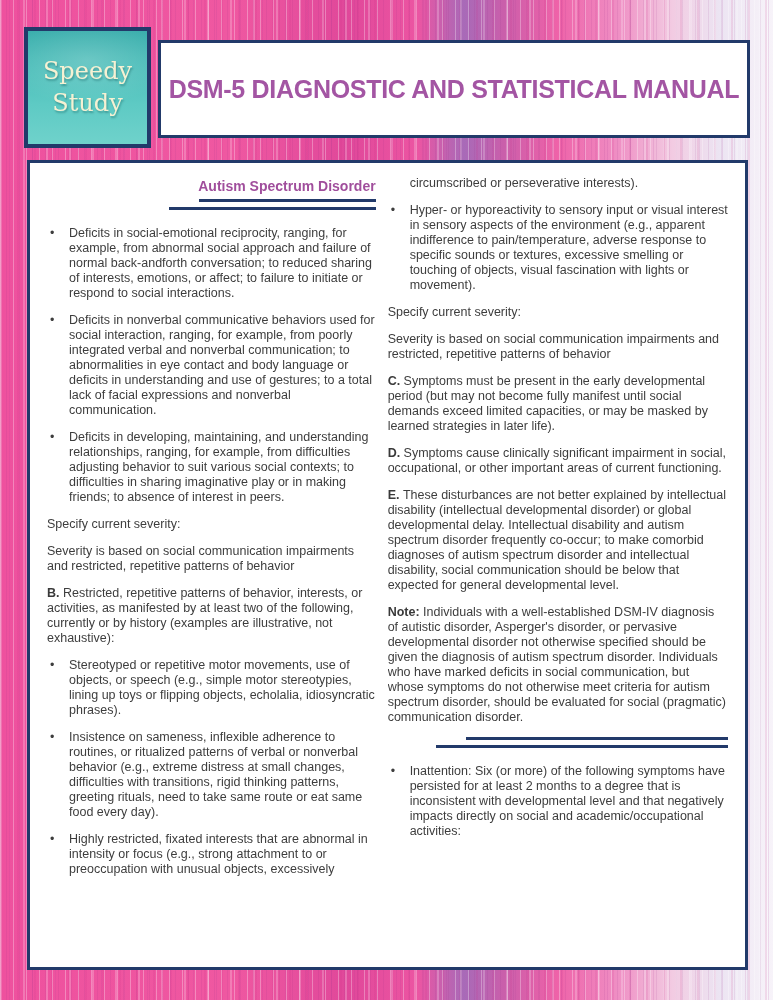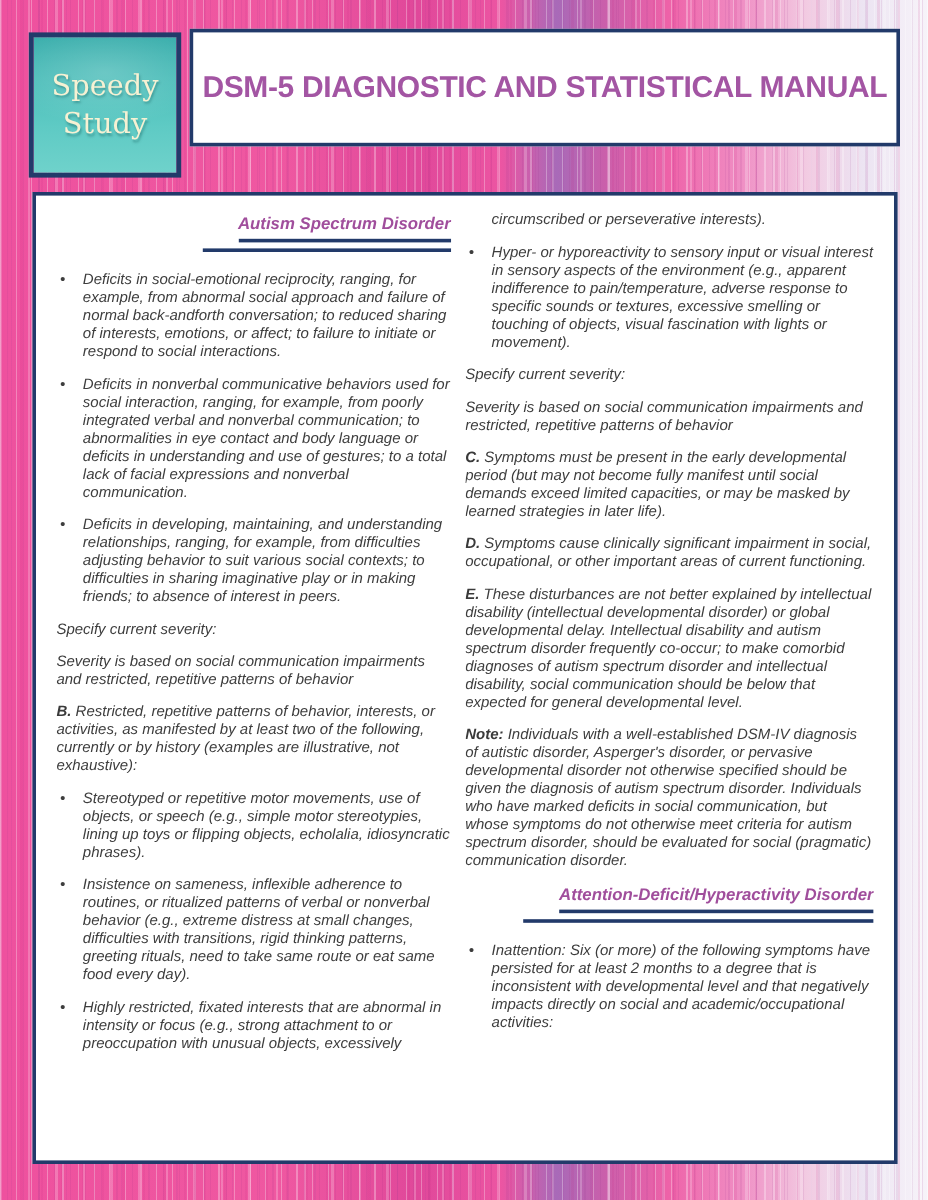--- a/index.html
+++ b/index.html
@@ -22,34 +22,34 @@
       radial-gradient(ellipse 110% 55% at 50% 26%, rgba(255,255,255,0.20), rgba(255,255,255,0) 70%),
       linear-gradient(180deg,#38adab 0%,#49bcb8 30%,#5ecac4 65%,#6fd2cb 100%);
     display:flex;align-items:center;justify-content:center;text-align:center;
   }
   .logo-text{
     font-family:"DejaVu Serif", serif;
     font-size:24px;line-height:1.3;color:#f6f1d3;
     text-shadow:1px 2px 2px rgba(0,70,70,0.35);
   }
   .title-box{
-    position:absolute;left:158px;top:24px;width:592px;height:98px;
+    position:absolute;left:158px;top:40px;width:592px;height:98px;
     box-sizing:border-box;border:3px solid #223a6a;background:#ffffff;
     display:flex;flex-direction:column;align-items:center;justify-content:center;
   }
   .title-line{
     font-weight:bold;font-size:25px;letter-spacing:-0.3px;
     color:#a355a3;line-height:1.3;white-space:nowrap;
   }
   
   .panel{
     position:absolute;left:27px;top:160px;width:721px;height:810px;
     box-sizing:border-box;border:3px solid #223a6a;background:#ffffff;
     padding:13px 17px 8px 17px;
-    display:flex;gap:12px;font-style:italic;
+    display:flex;gap:12px;
   }
   .col{overflow:hidden;color:#3d3d3d;font-size:12.5px;line-height:15px;}
   .col-left{width:336px;}
   .col-right{width:348px;}
   .para{margin:0 0 12px 0;}
   .para b{color:#3a3a3a;}
   .bullet{display:flex;margin:0 0 12px 0;}
   .bullet .marker{flex:0 0 22px;padding-left:3px;box-sizing:border-box;}
   .bullet .btext{flex:1;}
   .continuation{margin:0 0 12px 0;padding-left:22px;}
@@ -121,21 +121,20 @@
           <span class="marker">•</span>
           <span class="btext">Hyper- or hyporeactivity to sensory input or visual interest in sensory aspects of the environment (e.g., apparent indifference to pain/temperature, adverse response to specific sounds or textures, excessive smelling or touching of objects, visual fascination with lights or movement).</span>
         </div>
         <div class="para">Specify current severity:</div>
         <div class="para">Severity is based on social communication impairments and restricted, repetitive patterns of behavior</div>
         <div class="para"><b>C. </b>Symptoms must be present in the early developmental period (but may not become fully manifest until social demands exceed limited capacities, or may be masked by learned strategies in later life).</div>
         <div class="para"><b>D. </b>Symptoms cause clinically significant impairment in social, occupational, or other important areas of current functioning.</div>
         <div class="para"><b>E. </b>These disturbances are not better explained by intellectual disability (intellectual developmental disorder) or global developmental delay. Intellectual disability and autism spectrum disorder frequently co-occur; to make comorbid diagnoses of autism spectrum disorder and intellectual disability, social communication should be below that expected for general developmental level.</div>
         <div class="para"><b>Note: </b>Individuals with a well-established DSM-IV diagnosis of autistic disorder, Asperger's disorder, or pervasive developmental disorder not otherwise specified should be given the diagnosis of autism spectrum disorder. Individuals who have marked deficits in social communication, but whose symptoms do not otherwise meet criteria for autism spectrum disorder, should be evaluated for social (pragmatic) communication disorder.</div>
         <div class="sec-heading">
-          <span class="ht">Attention-Deficit/Hyperactivity Disorder</span>
           <span class="u1" style="width: 262px;"></span>
           <span class="u2" style="width: 292px;"></span>
         </div>
         <div class="bullet">
           <span class="marker">•</span>
           <span class="btext">Inattention: Six (or more) of the following symptoms have persisted for at least 2 months to a degree that is inconsistent with developmental level and that negatively impacts directly on social and academic/occupational activities:</span>
         </div>
       </div>
   </div>
 

